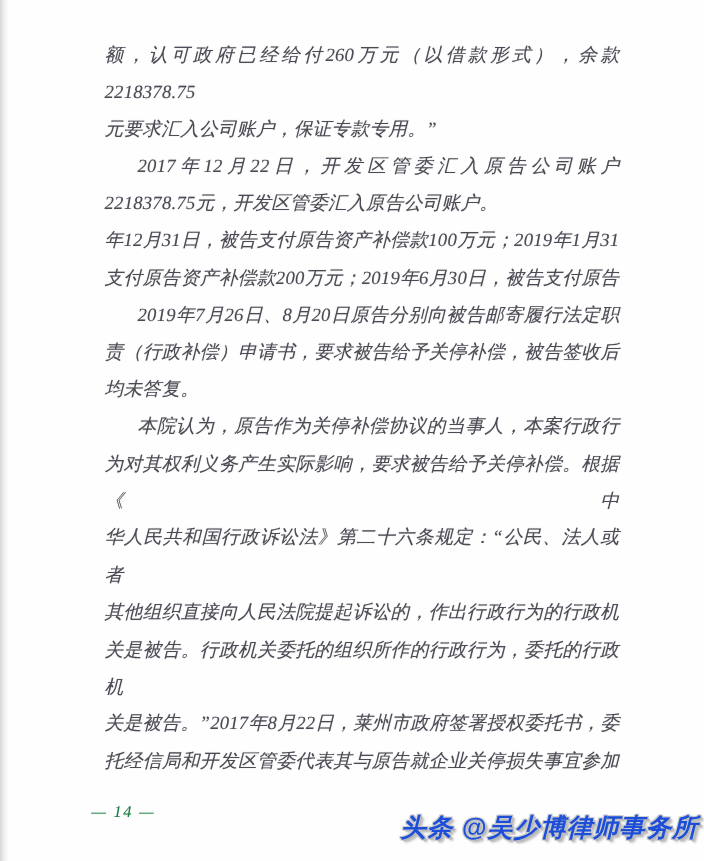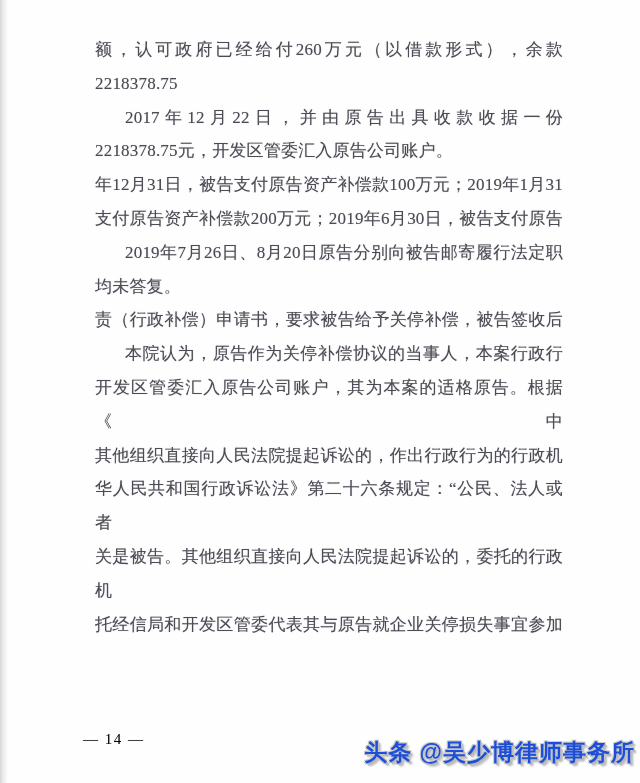--- a/index.html
+++ b/index.html
@@ -10,20 +10,21 @@
     background: #fdfdfd;
     overflow: hidden;
     position: relative;
     font-family: "Liberation Serif", "DejaVu Serif", serif;
   }
   .page {
     position: relative;
     width: 640px;
     height: 783px;
     background: #fefefe;
+    font-style: italic;
   }
   
   .scan-edge {
     position: absolute;
     left: 0; top: 0;
     width: 8px; height: 100%;
     background: linear-gradient(90deg, #d6d6d6 0px, #ebebeb 3px, rgba(255,255,255,0) 8px);
   }
   .doc-body {
     position: absolute;
@@ -42,21 +43,21 @@
     white-space: normal;
   }
   .line.last { text-align-last: left; }
   .line.indent { text-indent: 30px; }
   .page-number {
     position: absolute;
     left: 83px;
     top: 728px;
     font-size: 15px;
     line-height: 22px;
-    color: #000000;
+    color: #15803d;
     letter-spacing: 1.5px;
     text-shadow: 0 0 1px rgba(140,140,150,0.4);
   }
   .watermark {
     position: absolute;
     right: 5px;
     top: 738px;
     font-size: 23px;
     line-height: 28px;
     font-weight: bold;
@@ -73,31 +74,33 @@
   }
 </style>
 </head>
 <body>
 
 <div class="page">
   <div class="scan-edge"></div>
 
   <div class="doc-body" id="doc-body">
       <div class="line">额，认可政府已经给付260万元（以借款形式），余款2218378.75</div>
-      <div class="line indent">2017年12月22日，并由原告出具收款收据一份</div>
+      <div class="line last">元要求汇入公司账户，保证专款专用。”</div>
+      <div class="line indent">2017年12月22日，开发区管委汇入原告公司账户</div>
       <div class="line last">2218378.75元，开发区管委汇入原告公司账户。</div>
       <div class="line">年12月31日，被告支付原告资产补偿款100万元；2019年1月31</div>
       <div class="line">支付原告资产补偿款200万元；2019年6月30日，被告支付原告</div>
       <div class="line indent">2019年7月26日、8月20日原告分别向被告邮寄履行法定职</div>
+      <div class="line">责（行政补偿）申请书，要求被告给予关停补偿，被告签收后</div>
       <div class="line last">均未答复。</div>
-      <div class="line">责（行政补偿）申请书，要求被告给予关停补偿，被告签收后</div>
       <div class="line indent">本院认为，原告作为关停补偿协议的当事人，本案行政行</div>
-      <div class="line">开发区管委汇入原告公司账户，其为本案的适格原告。根据《中</div>
+      <div class="line">为对其权利义务产生实际影响，要求被告给予关停补偿。根据《中</div>
+      <div class="line">华人民共和国行政诉讼法》第二十六条规定：“公民、法人或者</div>
       <div class="line">其他组织直接向人民法院提起诉讼的，作出行政行为的行政机</div>
-      <div class="line">华人民共和国行政诉讼法》第二十六条规定：“公民、法人或者</div>
-      <div class="line">关是被告。其他组织直接向人民法院提起诉讼的，委托的行政机</div>
+      <div class="line">关是被告。行政机关委托的组织所作的行政行为，委托的行政机</div>
+      <div class="line">关是被告。”2017年8月22日，莱州市政府签署授权委托书，委</div>
       <div class="line">托经信局和开发区管委代表其与原告就企业关停损失事宜参加</div>
     </div>
 
   <div class="page-number">— 14 —</div>
 
   <div class="watermark">头条 @吴少博律师事务所</div>
 </div>
 
 </body></html>

